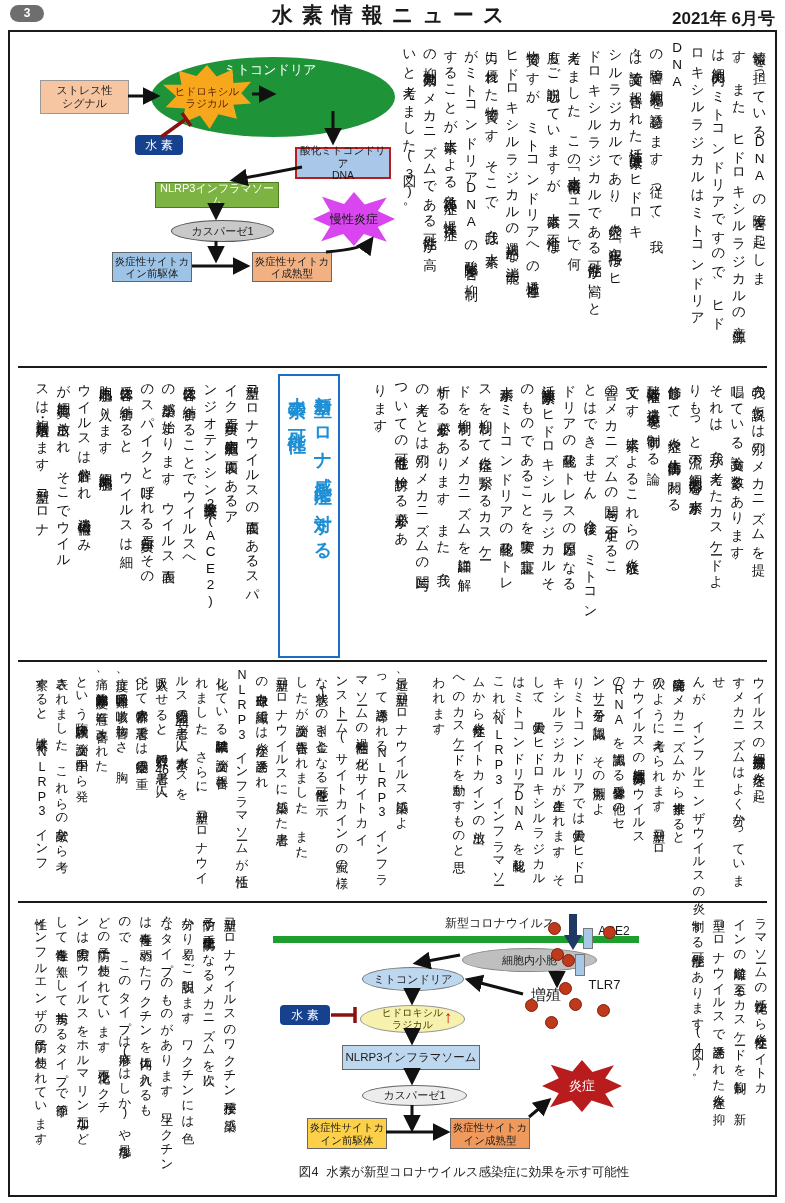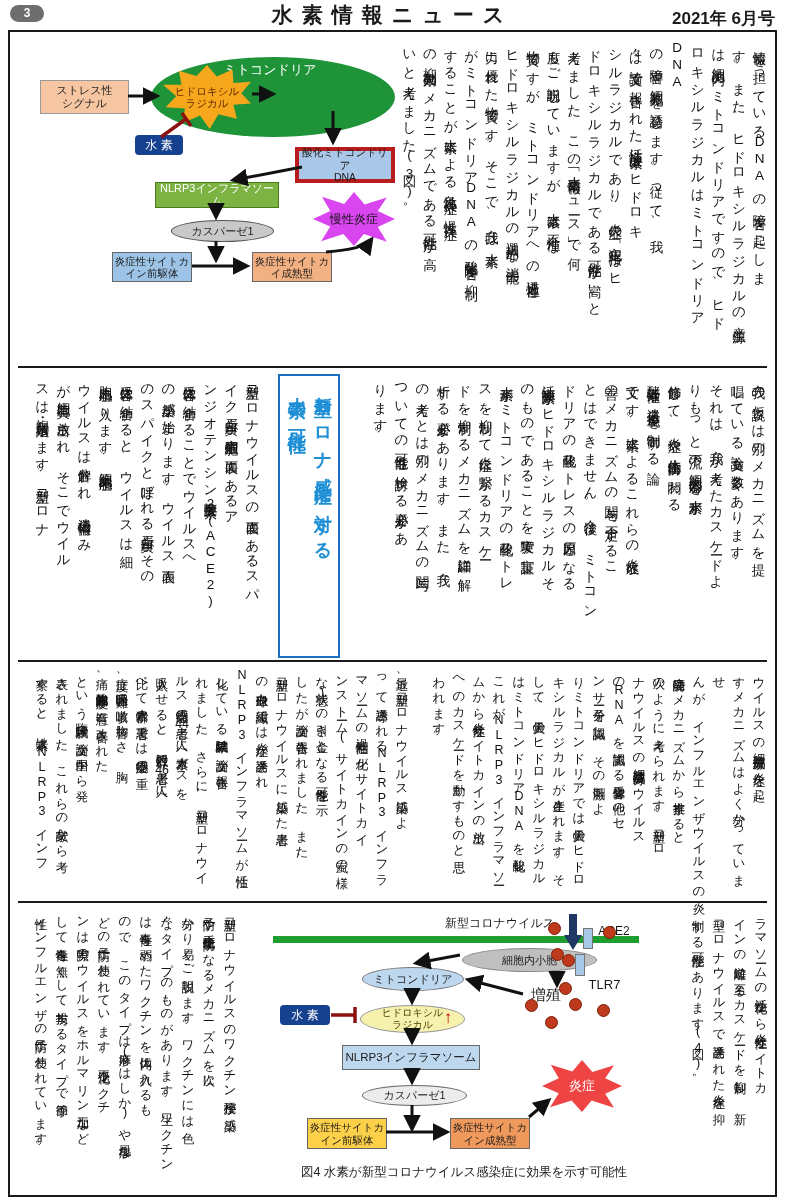--- a/index.html
+++ b/index.html
@@ -56,21 +56,21 @@
   <div class="paper">
 
     <div class="fig" style="left:14px;top:6px;width:400px;height:322px;">
       <div class="node" style="left:127px;top:19px;width:244px;height:80px;border-radius:50%;background:#1e9338;"></div>
       <div class="node" style="left:176px;top:24px;width:140px;height:16px;color:#fff;font-size:13px;">ミトコンドリア</div>
       <div class="node star12" style="left:139px;top:27px;width:88px;height:64px;background:#f6a71c;color:#5a1f00;font-size:10.5px;">ヒドロキシル
 ラジカル</div>
       <div class="node" style="left:16px;top:42px;width:87px;height:32px;background:#f6c6a2;border:1px solid #999;font-size:11px;">ストレス性
 シグナル</div>
       <div class="node" style="left:111px;top:97px;width:48px;height:20px;background:#16418f;color:#fff;font-size:12px;border-radius:4px;">水 素</div>
-      <div class="node" style="left:271px;top:109px;width:92px;height:28px;background:#a9c7e8;border:4px solid #b91c1c;font-size:10.5px;">酸化ミトコンドリア
+      <div class="node" style="left:271px;top:109px;width:92px;height:28px;background:#a9c7e8;border:2px solid #b91c1c;font-size:10.5px;">酸化ミトコンドリア
 DNA</div>
       <div class="node" style="left:131px;top:144px;width:122px;height:24px;background:#7db343;border:1px solid #4e7a1e;color:#fff;font-size:11px;">NLRP3インフラマソーム</div>
       <div class="node" style="left:147px;top:182px;width:101px;height:20px;background:#c9c9c9;border:1px solid #555;border-radius:50%;font-size:11px;">カスパーゼ1</div>
       <div class="node" style="left:88px;top:214px;width:78px;height:28px;background:#9dc3e6;border:1px solid #666;font-size:10.5px;">炎症性サイトカ
 イン前駆体</div>
       <div class="node" style="left:228px;top:214px;width:78px;height:28px;background:#f2b183;border:1px solid #666;font-size:10.5px;">炎症性サイトカ
 イ成熟型</div>
       <div class="node star8" style="left:289px;top:154px;width:82px;height:54px;background:#d946ef;font-size:12px;color:#111;">慢性炎症</div>
       <svg class="arr" width="400" height="322">
         <defs>
@@ -233,42 +233,42 @@
       <div class="node" style="left:115px;top:97px;width:103px;height:26px;background:#f6f2ae;border:1px solid #999;border-radius:50%;font-size:10px;color:#4a3a00;">ヒドロキシル
 ラジカル</div>
       <div class="node" style="left:196px;top:99px;width:14px;height:22px;color:#cc0000;font-size:17px;">↑</div>
       <div class="node" style="left:35px;top:97px;width:50px;height:20px;background:#16418f;color:#fff;font-size:12px;border-radius:4px;">水 素</div>
       <div class="node" style="left:97px;top:137px;width:136px;height:23px;background:#bdd7ee;border:1px solid #666;font-size:11.5px;">NLRP3インフラマソーム</div>
       <div class="node" style="left:117px;top:177px;width:103px;height:19px;background:#ececec;border:1px solid #666;border-radius:50%;font-size:11px;">カスパーゼ1</div>
       <div class="node" style="left:62px;top:210px;width:78px;height:29px;background:#fdd04a;border:1px solid #666;font-size:10.5px;">炎症性サイトカ
 イン前駆体</div>
       <div class="node" style="left:205px;top:210px;width:78px;height:29px;background:#f0995c;border:1px solid #666;font-size:10.5px;">炎症性サイトカ
 イン成熟型</div>
-      <div class="node star8" style="left:297px;top:152px;width:80px;height:52px;background:#ef4444;color:#fff;font-size:13px;">炎症</div>
+      <div class="node star8" style="left:297px;top:152px;width:80px;height:52px;background:#b91c1c;color:#fff;font-size:13px;">炎症</div>
       <svg class="arr" width="438" height="284">
         <defs>
           <marker id="ah4" markerWidth="7" markerHeight="7" refX="4.5" refY="3" orient="auto">
               <path d="M0,0L6,3L0,6z" fill="#111"></path>
             </marker>
         </defs>
         <line x1="328" y1="6" x2="328" y2="27" stroke="#1f3864" stroke-width="8"></line>
         <path d="M319,27 L337,27 L328,42 Z" fill="#1f3864"></path>
         <line x1="215" y1="47" x2="172" y2="55" stroke="#111" stroke-width="3" marker-end="url(#ah4)"></line>
         <line x1="312" y1="63" x2="312" y2="76" stroke="#111" stroke-width="3" marker-end="url(#ah4)"></line>
         <line x1="278" y1="86" x2="224" y2="72" stroke="#111" stroke-width="3" marker-end="url(#ah4)"></line>
         <line x1="167" y1="82" x2="167" y2="93" stroke="#111" stroke-width="3" marker-end="url(#ah4)"></line>
         <line x1="167" y1="124" x2="167" y2="133" stroke="#111" stroke-width="3" marker-end="url(#ah4)"></line>
         <line x1="167" y1="161" x2="167" y2="173" stroke="#111" stroke-width="3" marker-end="url(#ah4)"></line>
         <line x1="167" y1="197" x2="167" y2="220" stroke="#111" stroke-width="3" marker-end="url(#ah4)"></line>
         <line x1="141" y1="224" x2="201" y2="224" stroke="#111" stroke-width="3" marker-end="url(#ah4)"></line>
         <line x1="284" y1="209" x2="303" y2="193" stroke="#111" stroke-width="3" marker-end="url(#ah4)"></line>
         <line x1="86" y1="107" x2="110" y2="107" stroke="#8b1010" stroke-width="3.5"></line>
         <line x1="110" y1="99" x2="110" y2="115" stroke="#8b1010" stroke-width="3.5"></line>
       </svg>
-      <div class="cap" style="top:256px;">図4 水素が新型コロナウイルス感染症に効果を示す可能性</div>
+      <div class="cap" style="top:256px;font-family:Liberation Mono, monospace;">図4 水素が新型コロナウイルス感染症に効果を示す可能性</div>
     </div>
 
     <div class="vtext a4r">
         <div class="col">ラマソームの活性化から炎症性サイトカ</div>
         <div class="col">インの遊離に至るカスケードを抑制し、新</div>
         <div class="col">型コロナウイルスで誘発された炎症を抑</div>
         <div class="col">制する可能性があります(図4)。</div>
       </div>
 
   </div>

